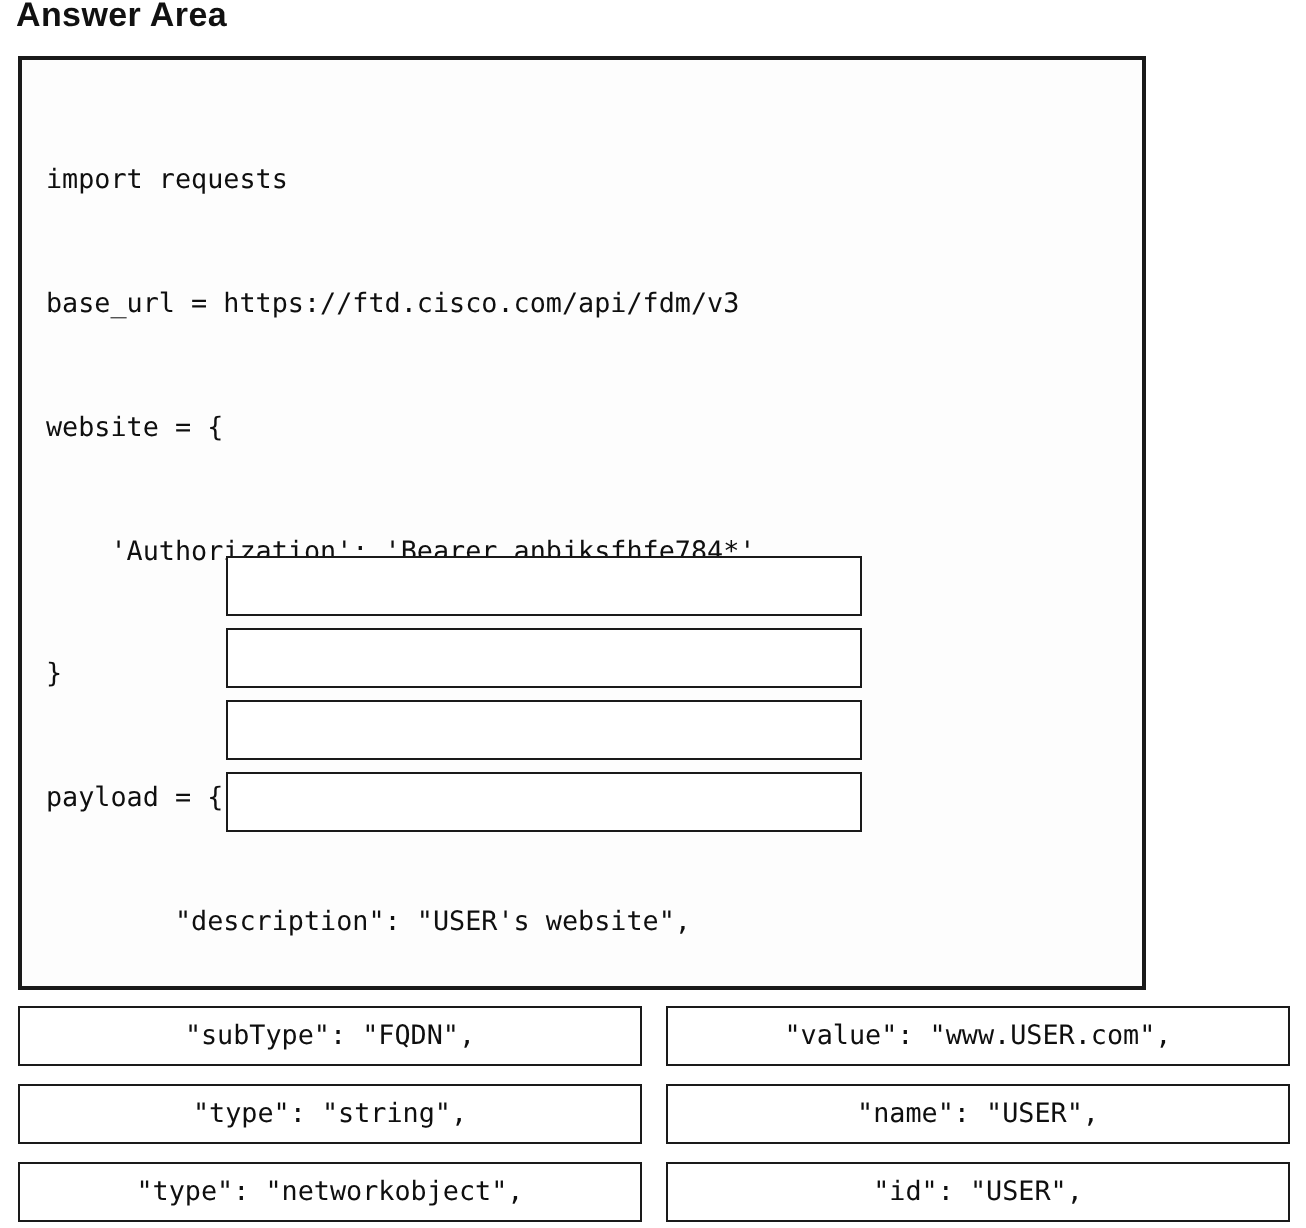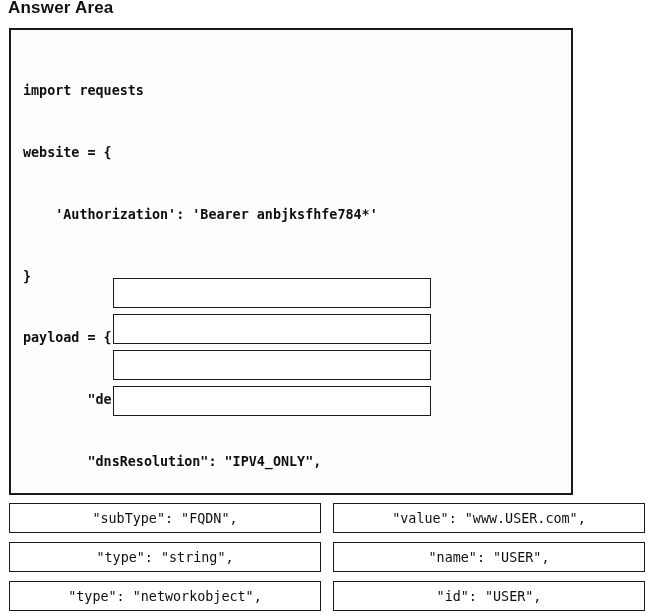--- a/index.html
+++ b/index.html
@@ -31,21 +31,20 @@
   }
   .code-panel {
     position: absolute;
     left: 9px;
     top: 28px;
     width: 564px;
     height: 467px;
     border: 2px solid #1a1a1a;
     box-sizing: border-box;
     background: #fdfdfd;
-    font-weight: bold;
   }
   .code-body {
     position: absolute;
     left: 12px;
     top: 10px;
     right: 6px;
     font-family: "DejaVu Sans Mono", "Liberation Mono", monospace;
     font-size: 13.4px;
     line-height: 20.6px;
     white-space: pre;
@@ -98,20 +97,21 @@
 </head>
 <body>
 
 <div id="page">
 
   <div class="page-title">Answer Area</div>
 
   <div class="code-panel">
     <div class="code-body">
       <div class="code-line">import requests</div>
+      <div class="code-line">base_url = https://ftd.cisco.com/api/fdm/v3</div>
       <div class="code-line">website = {</div>
       <div class="code-line">    'Authorization': 'Bearer anbjksfhfe784*'</div>
       <div class="code-line">}</div>
       <div class="code-line">payload = {</div>
       <div class="code-line">        "description": "USER's website",</div>
       <div class="code-line">        "dnsResolution": "IPV4_ONLY",</div>
       
       
       
       

